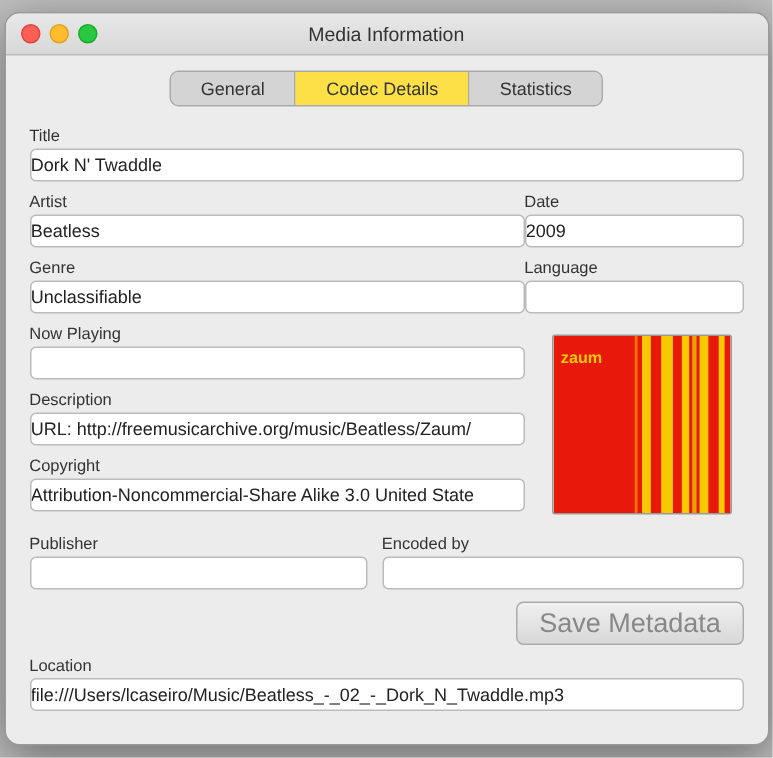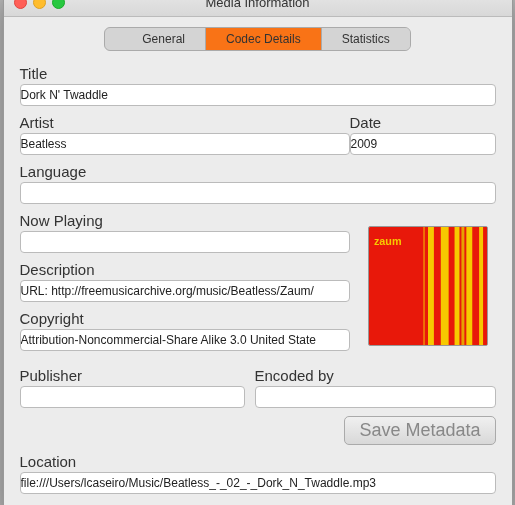--- a/index.html
+++ b/index.html
@@ -69,47 +69,46 @@
       justify-content: flex-start;
       gap: 0;
       margin-bottom: 14px;
       border: 1px solid #aaa;
       border-radius: 6px;
       overflow: hidden;
       width: fit-content;
       margin-left: auto;
       margin-right: auto;
       background: #d4d4d4;
-      padding-left: 17px;
     }
 
     .tab {
       padding: 4px 20px;
       font-size: 12px;
       color: #333;
       cursor: pointer;
       border-right: 1px solid #aaa;
       background: #d4d4d4;
       user-select: none;
     }
 
     .tab:last-child { border-right: none; }
 
     .tab.active {
-      background: #f97316;
+      background: #fde047;
       font-weight: 500;
     }
 
     
     .field-group {
       margin-bottom: 8px;
     }
 
     .field-label {
-      font-size: 15px;
+      font-size: 11px;
       color: #333;
       margin-bottom: 2px;
       display: block;
     }
 
     .field-input {
       width: 100%;
       height: 22px;
       border: 1px solid #bbb;
       border-radius: 4px;
@@ -234,20 +233,24 @@
         <input class="field-input" type="text" value="Beatless" style="">
       </div>
       <div class="col-right">
         <label class="field-label">Date</label>
         <input class="field-input" type="text" value="2009" style="">
       </div>
     </div>
 
 
     <div class="row-2col">
+      <div class="col-left">
+        <label class="field-label">Genre</label>
+        <input class="field-input" type="text" value="Unclassifiable" style="">
+      </div>
       <div class="col-right">
         <label class="field-label">Language</label>
         <input class="field-input" type="text" value="" style="">
       </div>
     </div>
 
     <div class="main-area">
       <div class="main-left">
         <div class="field-group">
           <label class="field-label">Now Playing</label>

